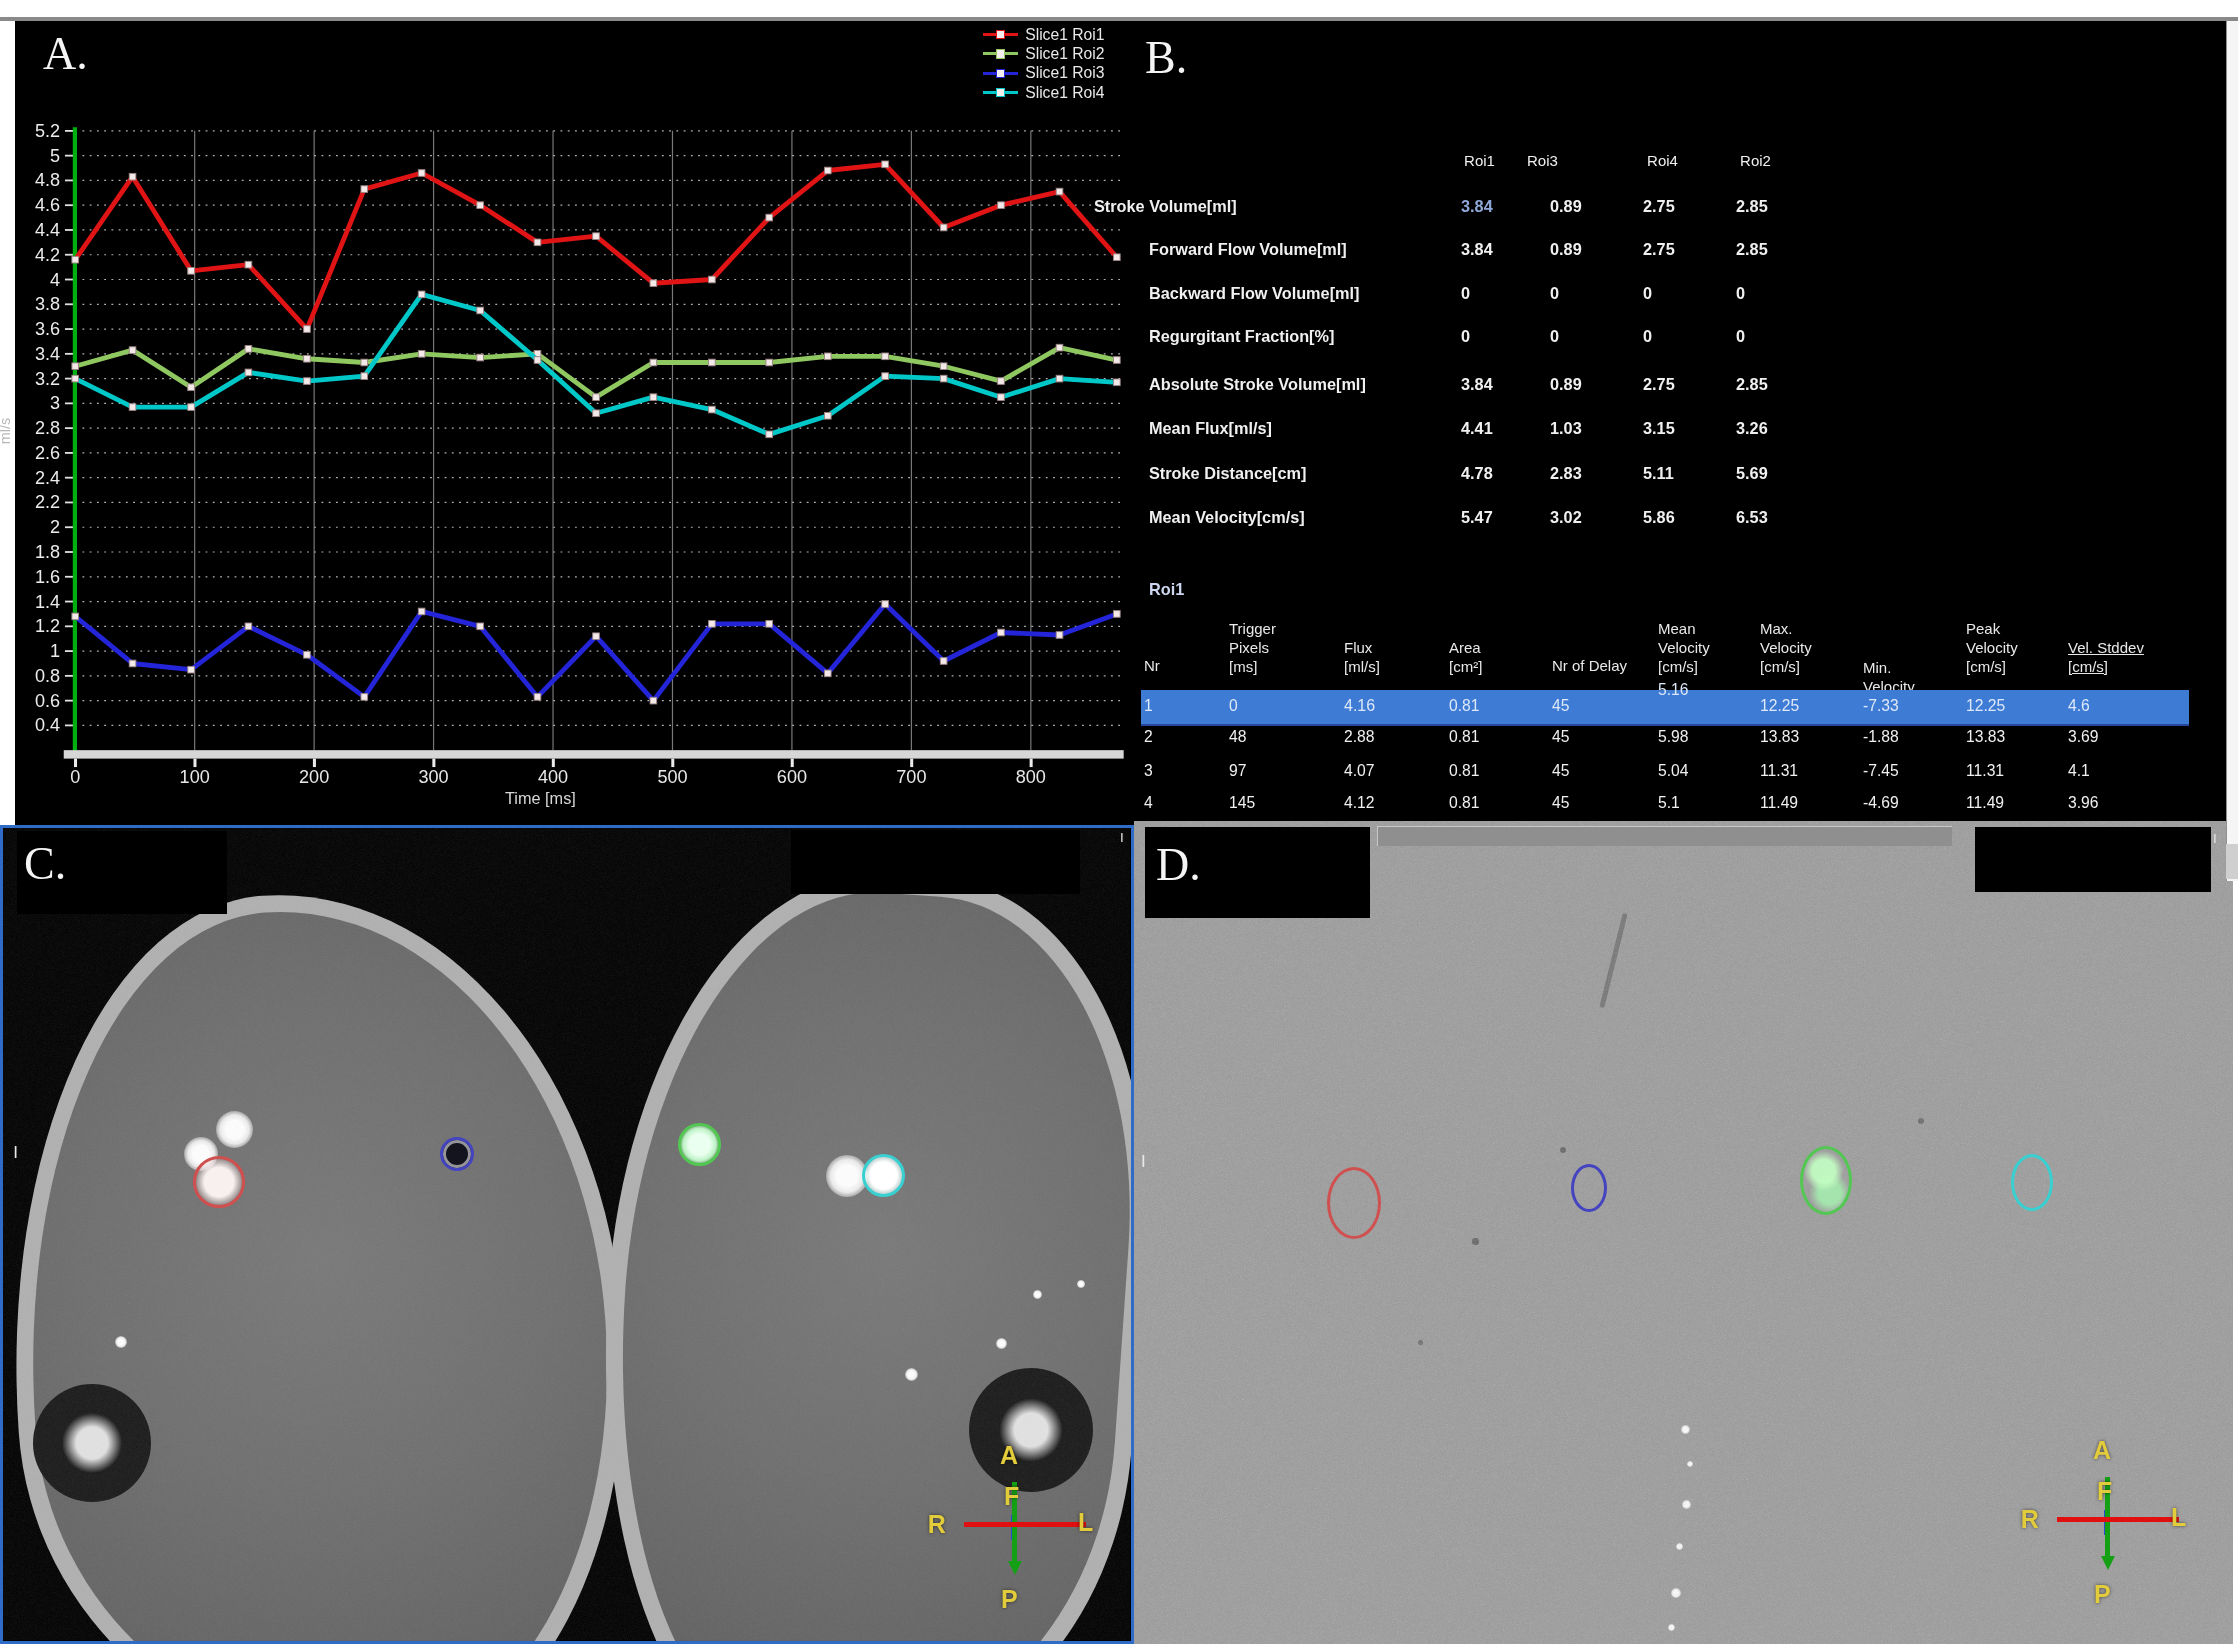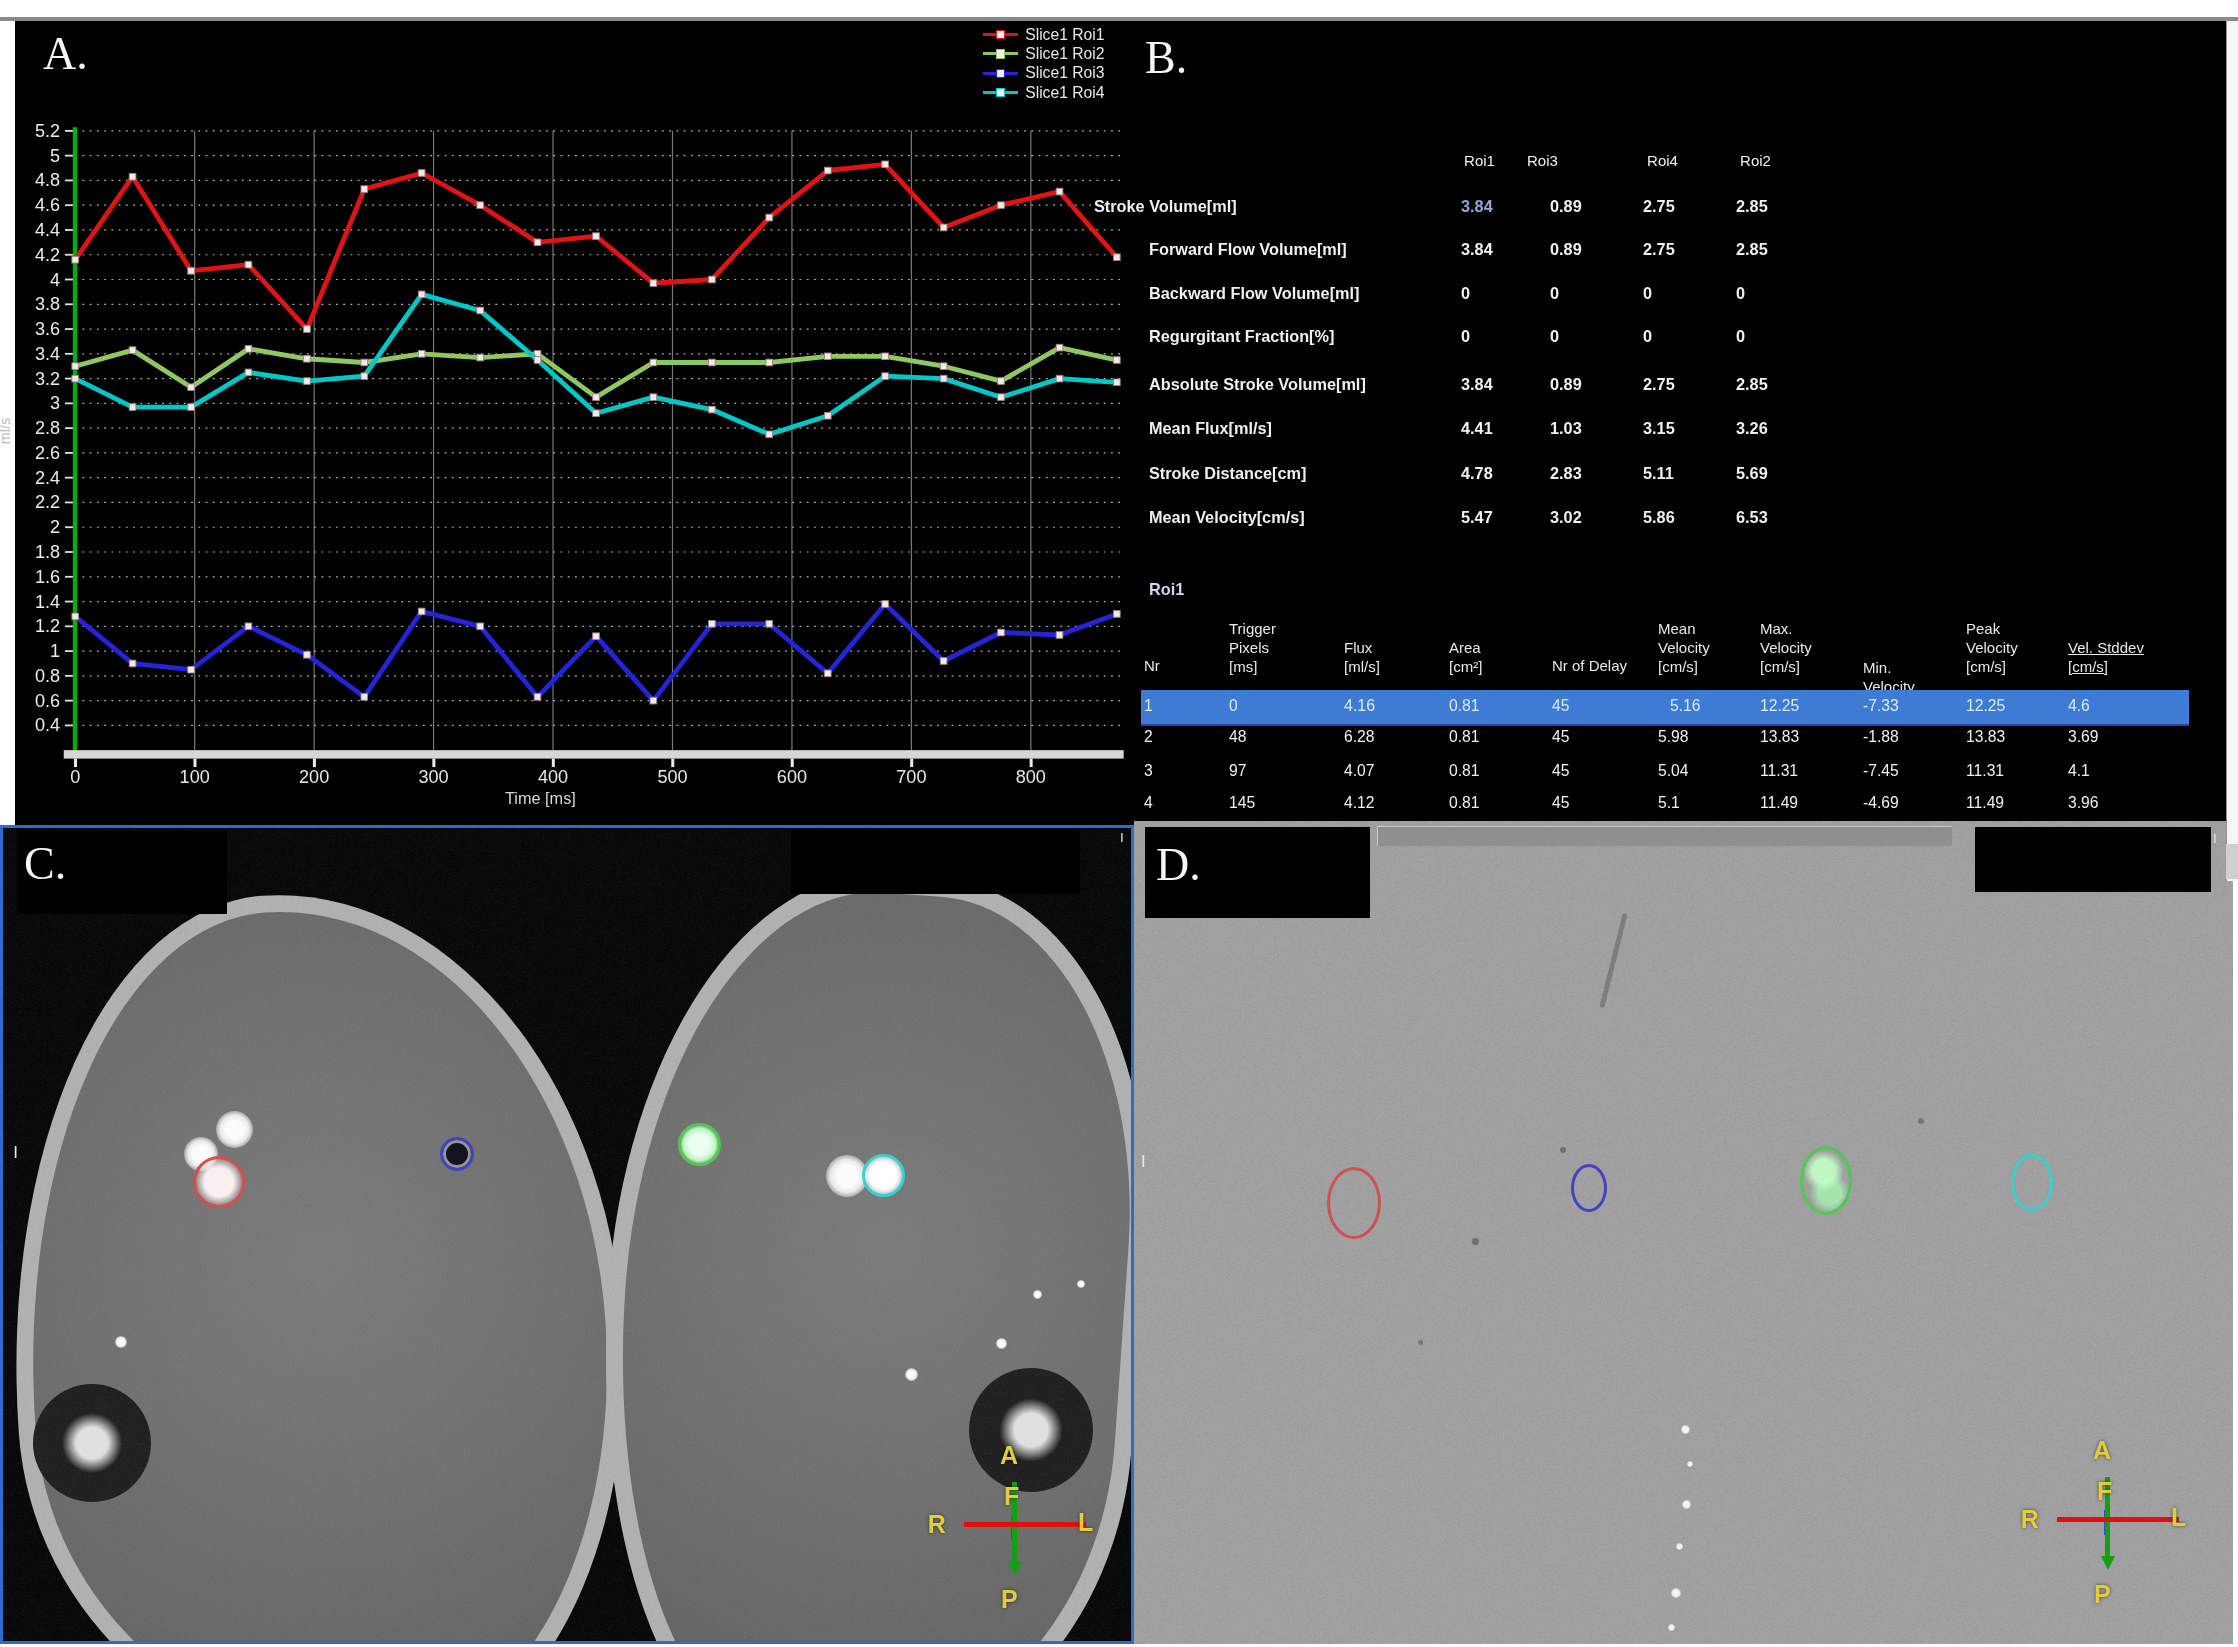--- a/index.html
+++ b/index.html
@@ -451,30 +451,30 @@
       <div>Vel. Stddev</div>
       <div>[cm/s]</div>
     </div>
     <div class="hl-row" style="position: absolute; left: 1141px; top: 690px; width: 1048px; height: 34px;"></div>
     <div style="position: absolute; left: 0px; top: 0px; width: 0px; height: 0px;">
       <div class="tbl-text" style="left: 1144px; top: 697px; position: absolute; font-weight: 400; font-size: 15.7px; z-index: 7; color: rgb(221, 232, 248);">1</div>
       <div class="tbl-text" style="left: 1229px; top: 697px; position: absolute; font-weight: 400; font-size: 15.7px; z-index: 7; color: rgb(221, 232, 248);">0</div>
       <div class="tbl-text" style="left: 1344px; top: 697px; position: absolute; font-weight: 400; font-size: 16px; z-index: 7; color: rgb(221, 232, 248);">4.16</div>
       <div class="tbl-text" style="left: 1449px; top: 697px; position: absolute; font-weight: 400; font-size: 15.7px; z-index: 7; color: rgb(221, 232, 248);">0.81</div>
       <div class="tbl-text" style="left: 1552px; top: 697px; position: absolute; font-weight: 400; font-size: 15.7px; z-index: 7; color: rgb(221, 232, 248);">45</div>
-      <div class="tbl-text" style="left: 1658px; top: 697px; position: absolute; font-weight: 400; font-size: 15.7px; z-index: 7; color: rgb(221, 232, 248); margin-left: 12px;">5.16</div>
+      <div class="tbl-text" style="left: 1658px; top: 681px; position: absolute; font-weight: 400; font-size: 15.7px; z-index: 7; color: rgb(221, 232, 248);">5.16</div>
       <div class="tbl-text" style="left: 1760px; top: 697px; position: absolute; font-weight: 400; font-size: 15.7px; z-index: 7; color: rgb(221, 232, 248);">12.25</div>
       <div class="tbl-text" style="left: 1863px; top: 697px; position: absolute; font-weight: 400; font-size: 15.7px; z-index: 7; color: rgb(221, 232, 248);">-7.33</div>
       <div class="tbl-text" style="left: 1966px; top: 697px; position: absolute; font-weight: 400; font-size: 15.7px; z-index: 7; color: rgb(221, 232, 248);">12.25</div>
       <div class="tbl-text" style="left: 2068px; top: 697px; position: absolute; font-weight: 400; font-size: 15.7px; z-index: 7; color: rgb(221, 232, 248);">4.6</div>
     </div>
     <div style="position: absolute; left: 0px; top: 0px; width: 0px; height: 0px;">
       <div class="tbl-text" style="left: 1144px; top: 728px; position: absolute; font-weight: 400; font-size: 15.7px; z-index: 7;">2</div>
       <div class="tbl-text" style="left: 1229px; top: 728px; position: absolute; font-weight: 400; font-size: 15.7px; z-index: 7;">48</div>
-      <div class="tbl-text" style="left: 1344px; top: 728px; position: absolute; font-weight: 400; font-size: 15.7px; z-index: 7;">6.28</div>
+      <div class="tbl-text" style="left: 1344px; top: 728px; position: absolute; font-weight: 400; font-size: 15.7px; z-index: 7;">2.88</div>
       <div class="tbl-text" style="left: 1449px; top: 728px; position: absolute; font-weight: 400; font-size: 15.7px; z-index: 7;">0.81</div>
       <div class="tbl-text" style="left: 1552px; top: 728px; position: absolute; font-weight: 400; font-size: 15.7px; z-index: 7;">45</div>
       <div class="tbl-text" style="left: 1658px; top: 728px; position: absolute; font-weight: 400; font-size: 15.7px; z-index: 7;">5.98</div>
       <div class="tbl-text" style="left: 1760px; top: 728px; position: absolute; font-weight: 400; font-size: 15.7px; z-index: 7;">13.83</div>
       <div class="tbl-text" style="left: 1863px; top: 728px; position: absolute; font-weight: 400; font-size: 15.7px; z-index: 7;">-1.88</div>
       <div class="tbl-text" style="left: 1966px; top: 728px; position: absolute; font-weight: 400; font-size: 15.7px; z-index: 7;">13.83</div>
       <div class="tbl-text" style="left: 2068px; top: 728px; position: absolute; font-weight: 400; font-size: 15.7px; z-index: 7;">3.69</div>
     </div>
     <div style="position: absolute; left: 0px; top: 0px; width: 0px; height: 0px;">
       <div class="tbl-text" style="left: 1144px; top: 762px; position: absolute; font-weight: 400; font-size: 15.7px; z-index: 7;">3</div>

